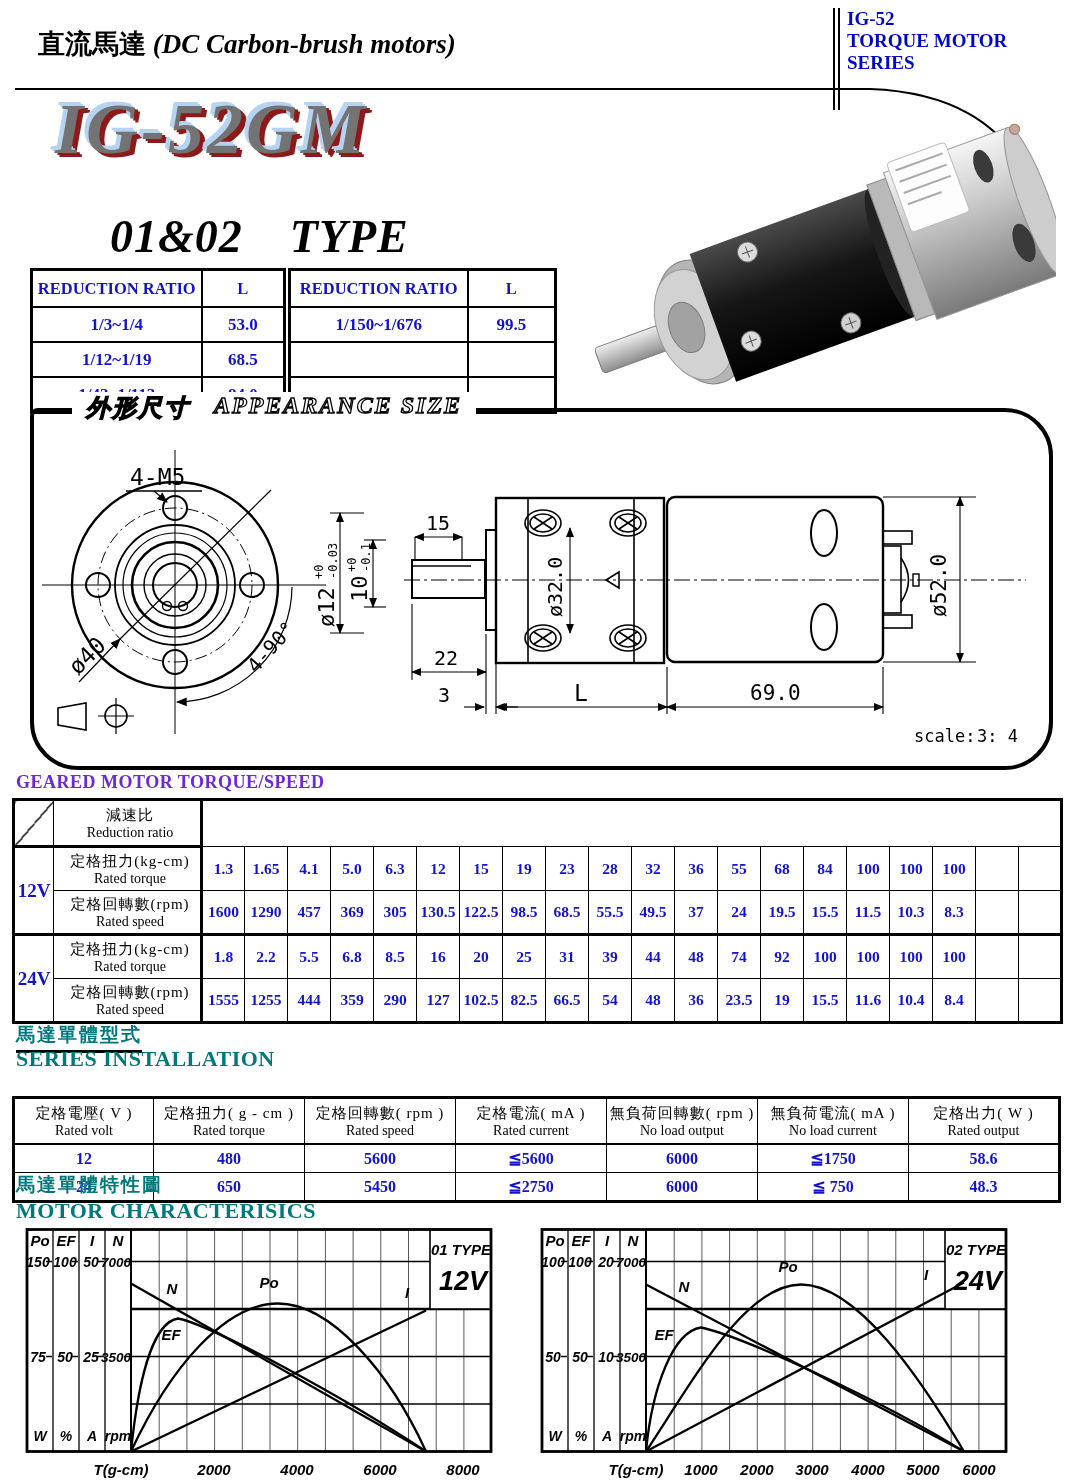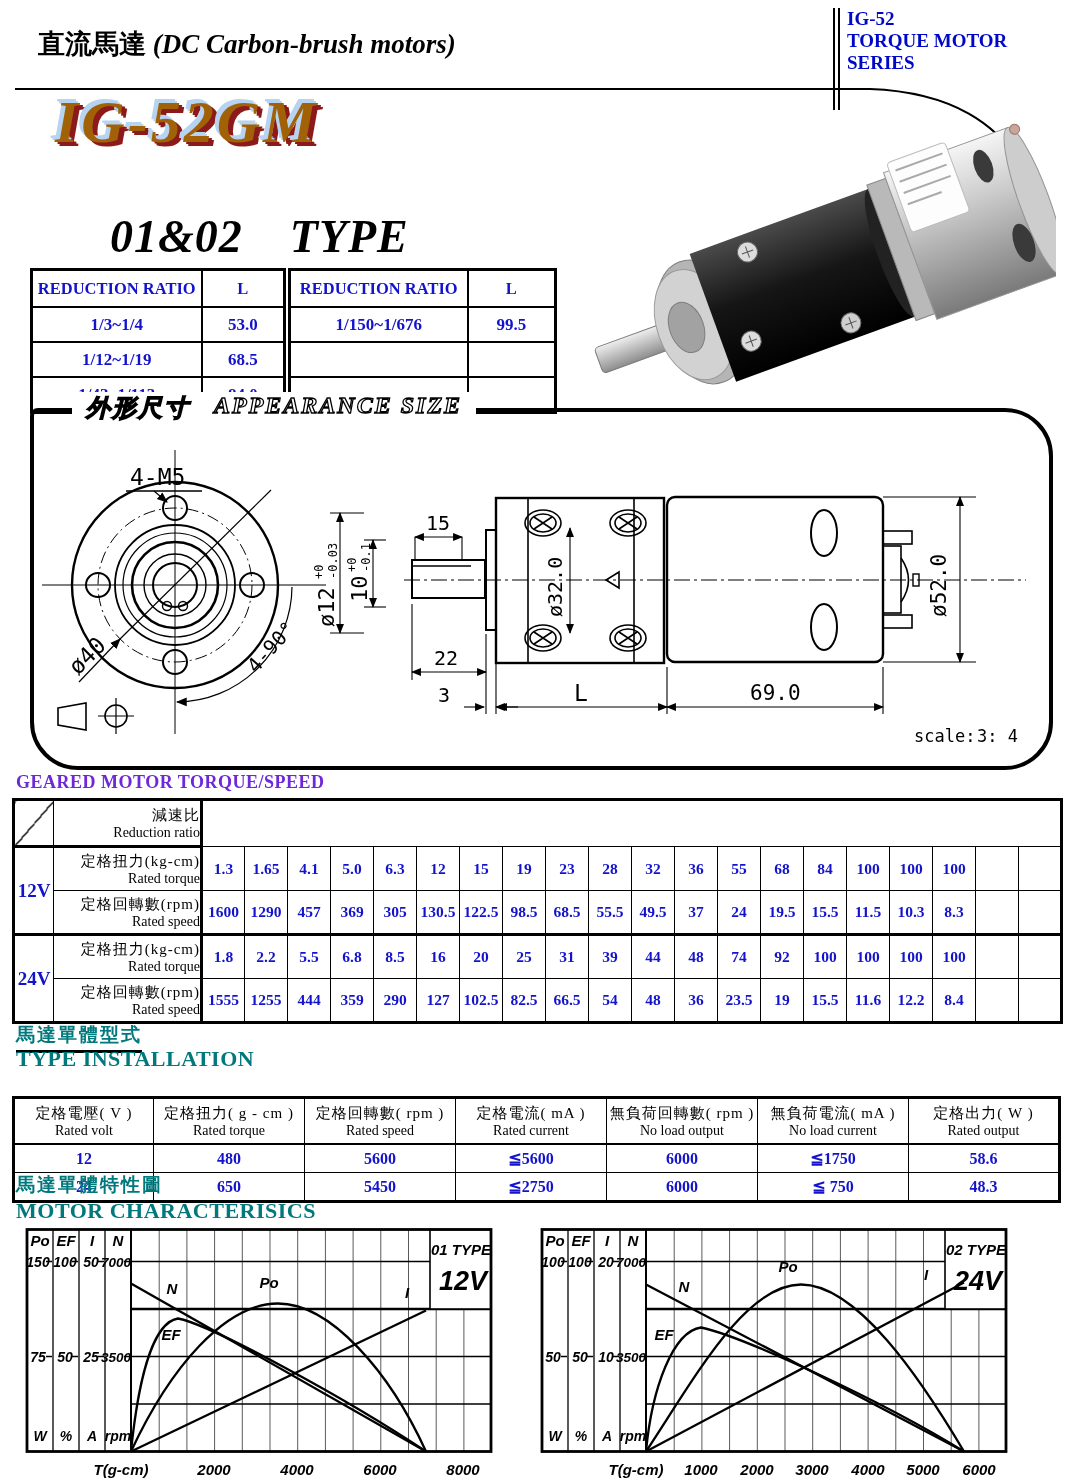--- a/index.html
+++ b/index.html
@@ -6,37 +6,37 @@
   #page{position:relative;width:1071px;height:1483px;background:#fff;overflow:hidden;
         font-family:"Liberation Serif","DejaVu Serif",serif;color:#000;}
   .abs{position:absolute;}
   
   #hdr-zh{left:38px;top:26px;font-size:27px;font-weight:bold;}
   #hdr-en{font-style:italic;font-weight:bold;}
   #series{left:833px;top:8px;border-left:2.5px solid #000;padding-left:3px;height:102px;}
   #series-in{border-left:2.5px solid #000;padding-left:7px;height:100%;}
   .series-line{color:#0008c8;font-weight:bold;font-size:19px;line-height:22px;white-space:nowrap;}
   
-  #wordart{left:55px;top:88px;font-size:60px;font-weight:bold;font-style:italic;
-           color:#a16207;letter-spacing:3px;
+  #wordart{left:55px;top:88px;font-size:72px;font-weight:bold;font-style:italic;
+           color:#737373;letter-spacing:3px;
            text-shadow:-4px -4px 0 #b7d3f2,-2px -2px 0 #b7d3f2,5px 4px 0 #8d1a1a,3px 2px 0 #8d1a1a;}
   #typehdr{left:110px;top:206px;font-size:46px;font-weight:bold;font-style:italic;letter-spacing:1px;}
   
   table{border-collapse:collapse;table-layout:fixed;}
   .rt{position:absolute;border:3px solid #000;}
   .rt td{border:2px solid #000;text-align:center;height:31px;color:#1313cc;font-weight:bold;font-size:17px;}
   .rt tr:first-child td{height:33px;font-size:16.5px;}
   
   #tq-title{left:16px;top:772px;font-size:18px;font-weight:bold;color:#6d28d9;letter-spacing:.5px;text-align:right;}
   #tqt{position:absolute;left:12px;top:798px;width:1048px;border:3px solid #000;}
   #tqt td{border:1.6px solid #000;text-align:center;padding:0;}
   #tqt tr.hdr td{border-bottom:3px solid #000;height:44px;}
   #tqt tr.body td{height:42px;}
   #tqt tr.v24 td{border-top:3px solid #000;}
-  #tqt td.rowlabel{text-align:right;padding-left:6px;border-right:3px solid #000;}
+  #tqt td.rowlabel{text-align:center;padding-left:6px;border-right:3px solid #000;}
   .zh{font-size:15px;letter-spacing:1px;}
   .en{font-size:14px;}
   .voltcell{color:#1313cc;font-weight:bold;font-size:19px;}
   .val{color:#1313cc;font-weight:bold;font-size:15.5px;}
   .diagcell{background-image:linear-gradient(to bottom right,transparent 48.8%,#000 48.8%,#000 51.2%,transparent 51.2%);}
   
   .teal-zh{font-size:19px;font-weight:bold;color:#00787c;letter-spacing:2px;border-bottom:3px solid #000;padding-bottom:2px;}
   .teal-en{font-size:22px;font-weight:bold;color:#00787c;letter-spacing:.5px;}
   #inst{position:absolute;left:12px;top:1096px;width:1048px;border:3px solid #000;}
   #inst td{border:1.8px solid #000;text-align:center;}
@@ -404,30 +404,30 @@
           <td class="val">102.5</td>
           <td class="val">82.5</td>
           <td class="val">66.5</td>
           <td class="val">54</td>
           <td class="val">48</td>
           <td class="val">36</td>
           <td class="val">23.5</td>
           <td class="val">19</td>
           <td class="val">15.5</td>
           <td class="val">11.6</td>
-          <td class="val">12.2</td>
+          <td class="val">10.4</td>
           <td class="val">8.4</td>
           <td class="val"></td>
           <td class="val"></td>
         </tr>
   </tbody>
     </table>
 
   <div class="abs teal-zh" style="left:16px;top:1022px">馬達單體型式</div>
-  <div class="abs teal-en" style="left:16px;top:1046px">TYPE INSTALLATION</div>
+  <div class="abs teal-en" style="left:16px;top:1046px">SERIES INSTALLATION</div>
   <table id="inst">
     <colgroup>
         <col style="width:140px">
         <col span="6" style="width:151px">
       </colgroup>
     <tbody>
         <tr class="ih">
       <td>
             <div class="zh">定格電壓( V )</div>
             <div class="en">Rated volt</div>

